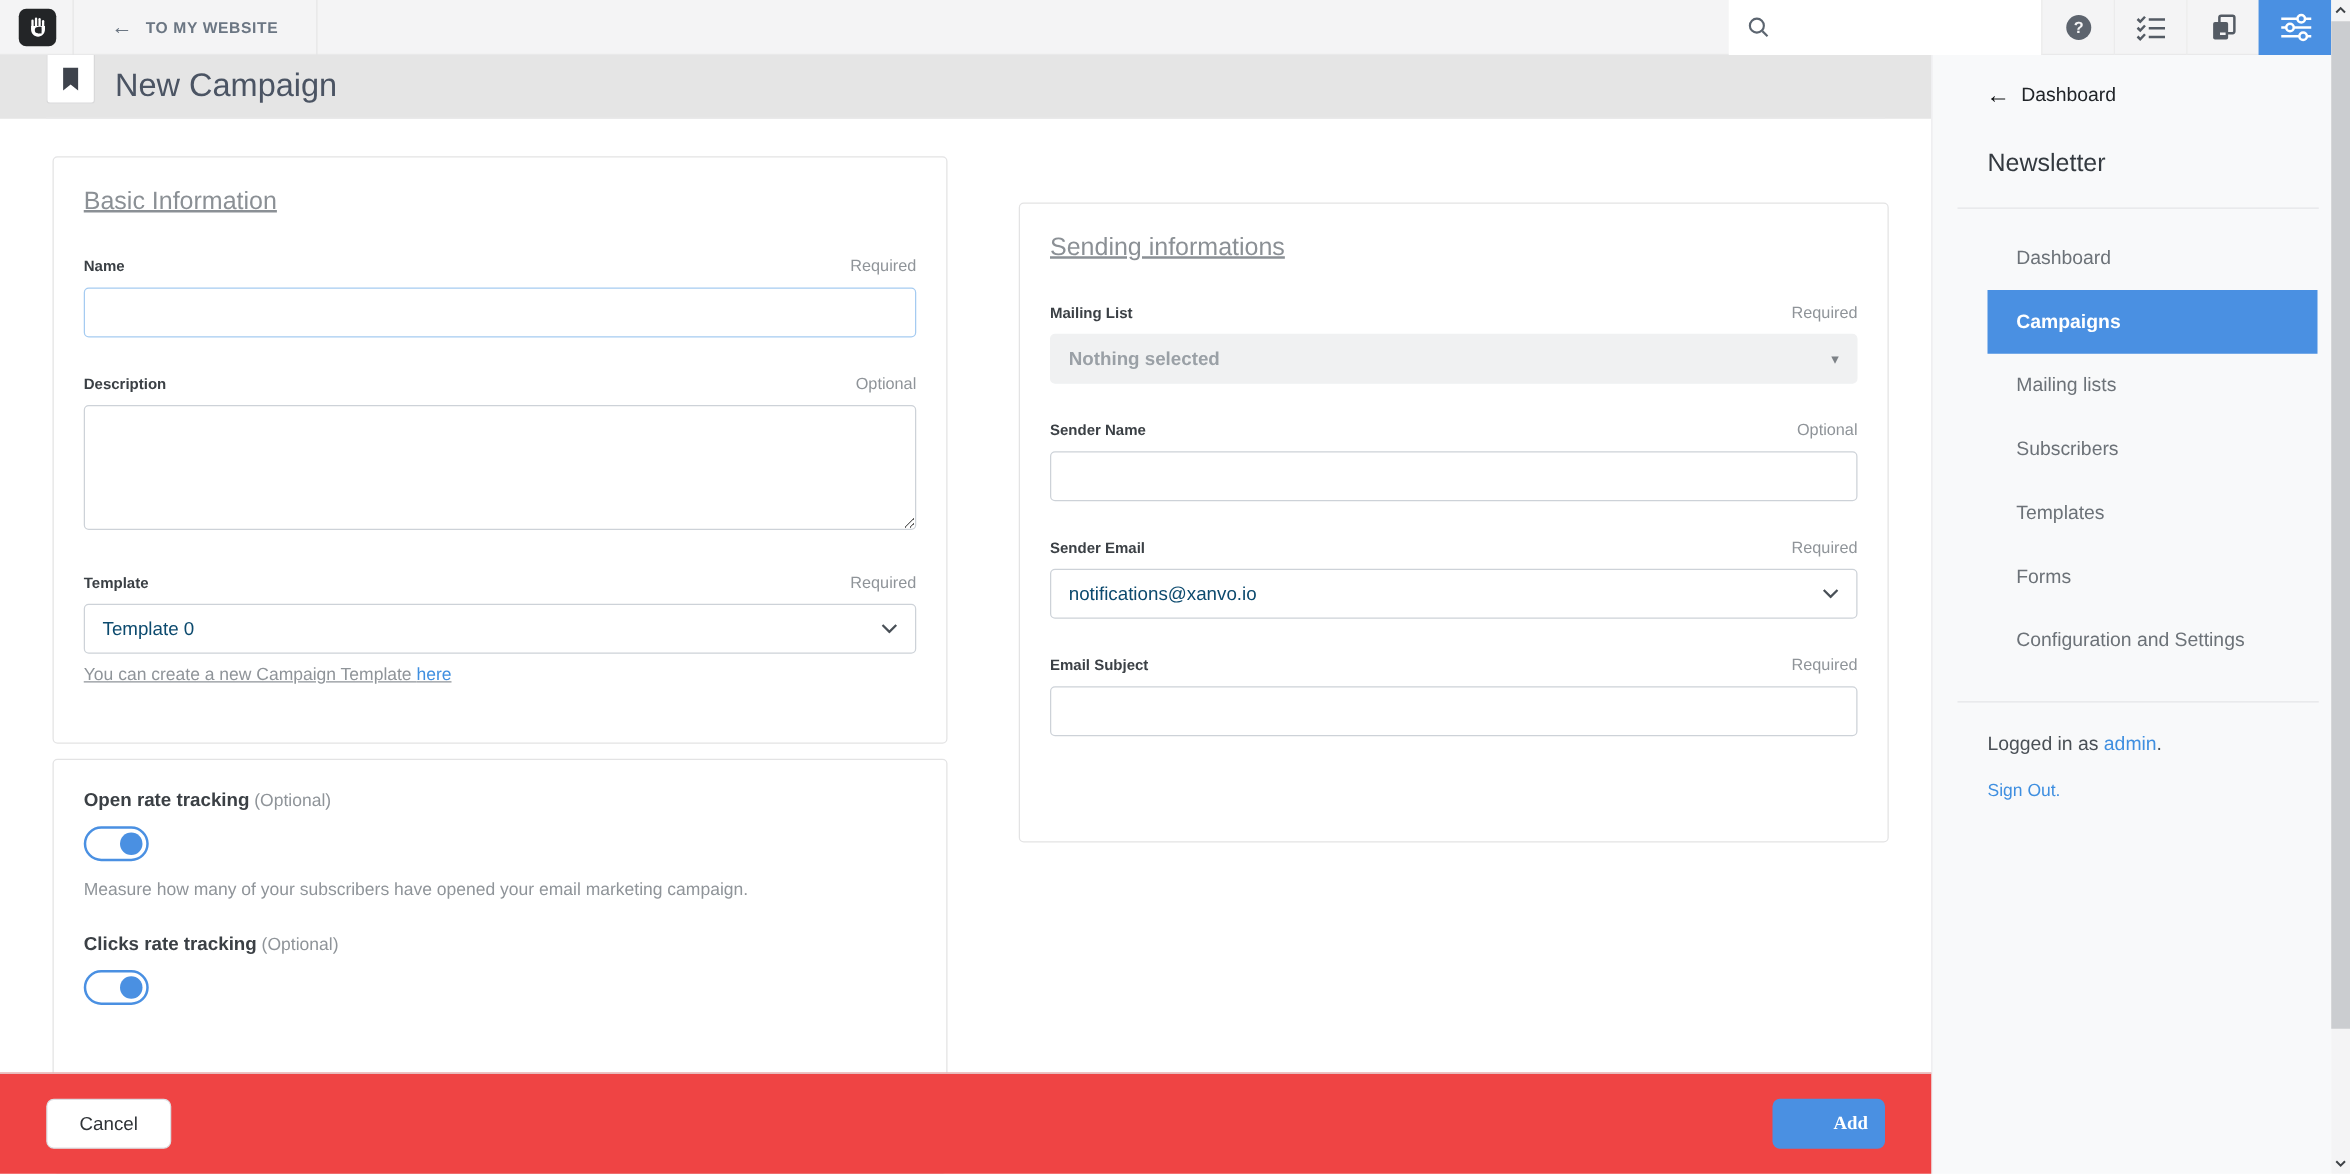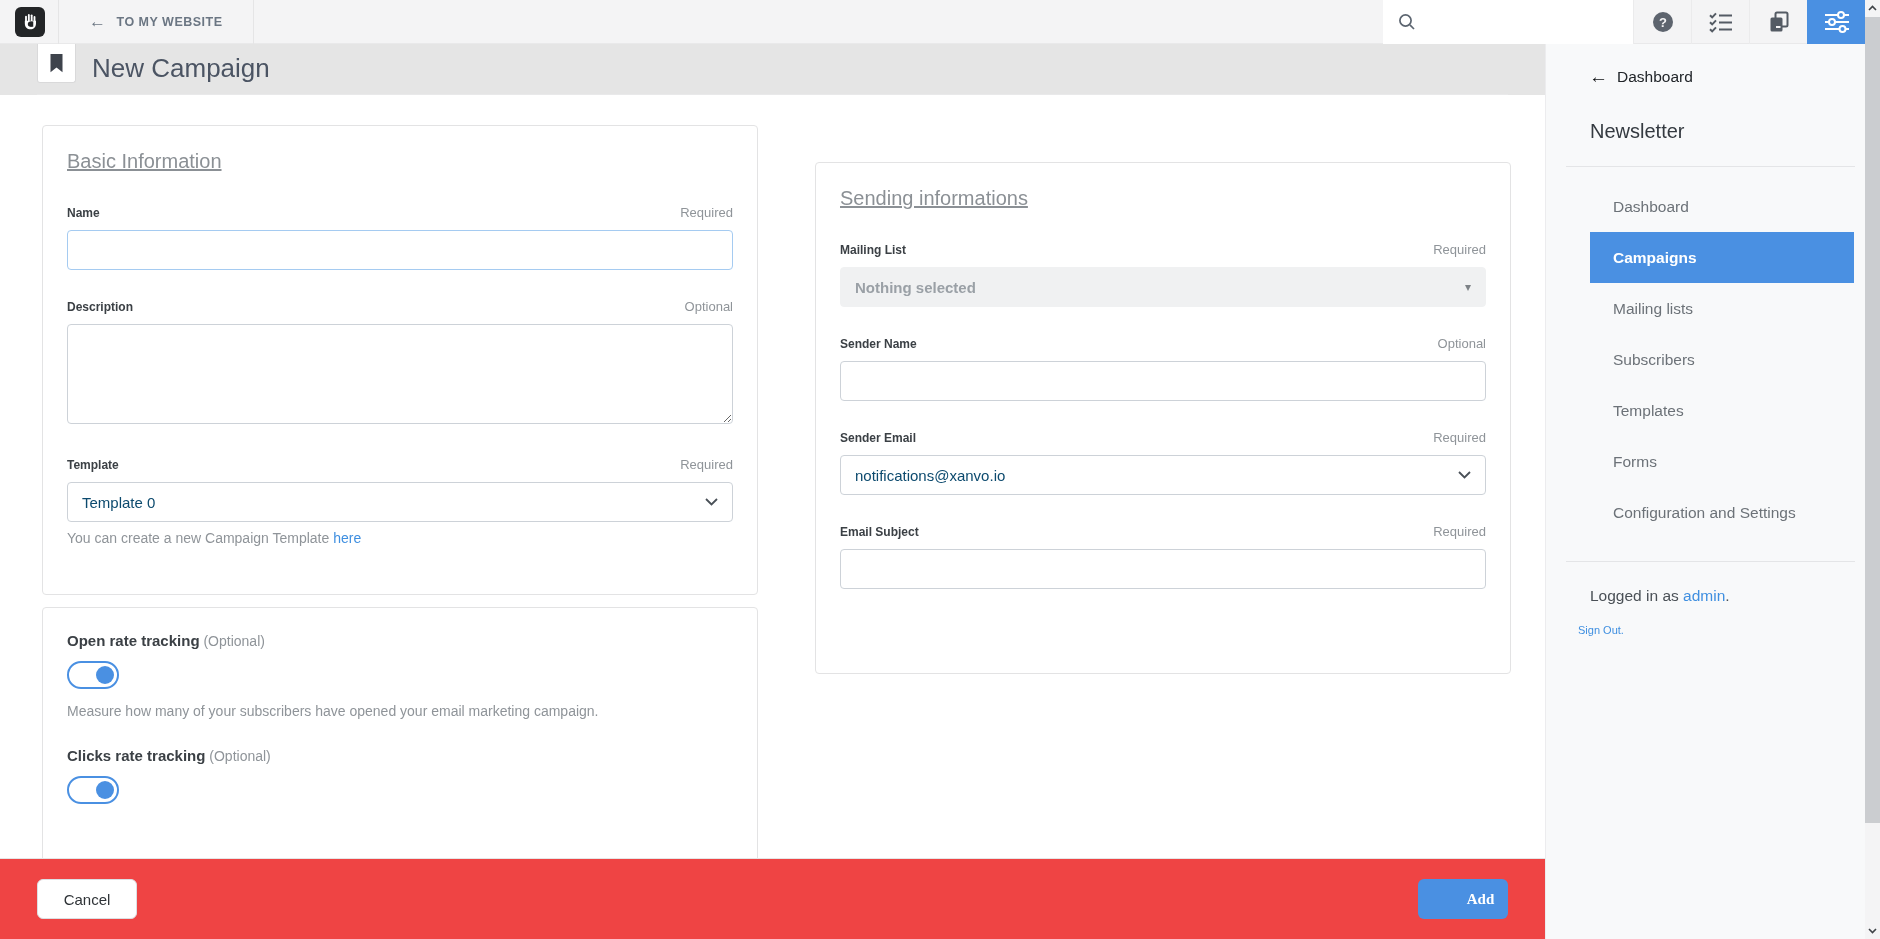--- a/index.html
+++ b/index.html
@@ -79,21 +79,21 @@
   }
   .select {
     width:100%; height:40px; border:1px solid #cdd2d8; border-radius:4px;
     display:flex; align-items:center; justify-content:space-between;
     padding:0 14px; font-size:15px; cursor:pointer; background:#fff;
   }
   .select .select-value { color:#0c4a6e; }
   .select.disabled { background:#f0f1f2; border-color:#f0f1f2; }
   .select.disabled .select-value { color:#9aa0a6; font-weight:bold; }
   .select .caret-small { color:#7d8287; font-size:12px; }
-  .help-text { font-size:14px; color:#8f9499; margin-top:8px; }
+  .help-text { font-size:14px; color:#8f9499; margin-top:8px;text-decoration:underline; }
   .link { color:#3f8fe0; text-decoration:none; cursor:pointer; }
   
   .toggle-label { font-size:15px; margin-bottom:12px; }
   .toggle-label .opt { font-weight:400; color:#8f9499; font-size:14px; }
   .toggle {
     width:52px; height:28px; border:2px solid #4a90e2; border-radius:15px;
     position:relative; background:#fff; cursor:pointer; display:block;
   }
   .toggle .knob {
     position:absolute; right:3px; top:3px; width:18px; height:18px;
@@ -129,21 +129,21 @@
   .sb-back .arrow { font-size:19px; color:#0b0d0f; }
   .sb-title { margin:32px 0 0 44px; font-size:20px; font-weight:400; color:#343a40; }
   .sb-div { height:1px; background:#e4e5e7; margin:23px 10px 0 20px; }
   .sb-menu { margin-top:14px; }
   .sb-item {
     height:51px; line-height:51px; margin:0 11px 0 44px; padding-left:23px;
     color:#6c7278; font-size:15.5px; cursor:pointer;
   }
   .sb-item.active { background:#4a90e2; color:#fff; font-weight:bold; }
   .sb-login { margin:25px 0 0 44px; font-size:15.5px; color:#4a5056; }
-  .sb-signout { margin:19px 0 0 32px; font-size:11px; }
+  .sb-signout { margin:19px 0 0 44px; font-size:14px; }
   
   .scrollbar {
     position:absolute; right:0; top:0; width:15px; height:939px;
     background:#f4f4f5; z-index:40;
   }
   .scroll-arrow { position:absolute; left:0; width:15px; height:16px;
     display:flex; align-items:center; justify-content:center; cursor:pointer; }
   .scroll-arrow.up { top:0; }
   .scroll-arrow.down { bottom:0; }
   .scroll-thumb {

